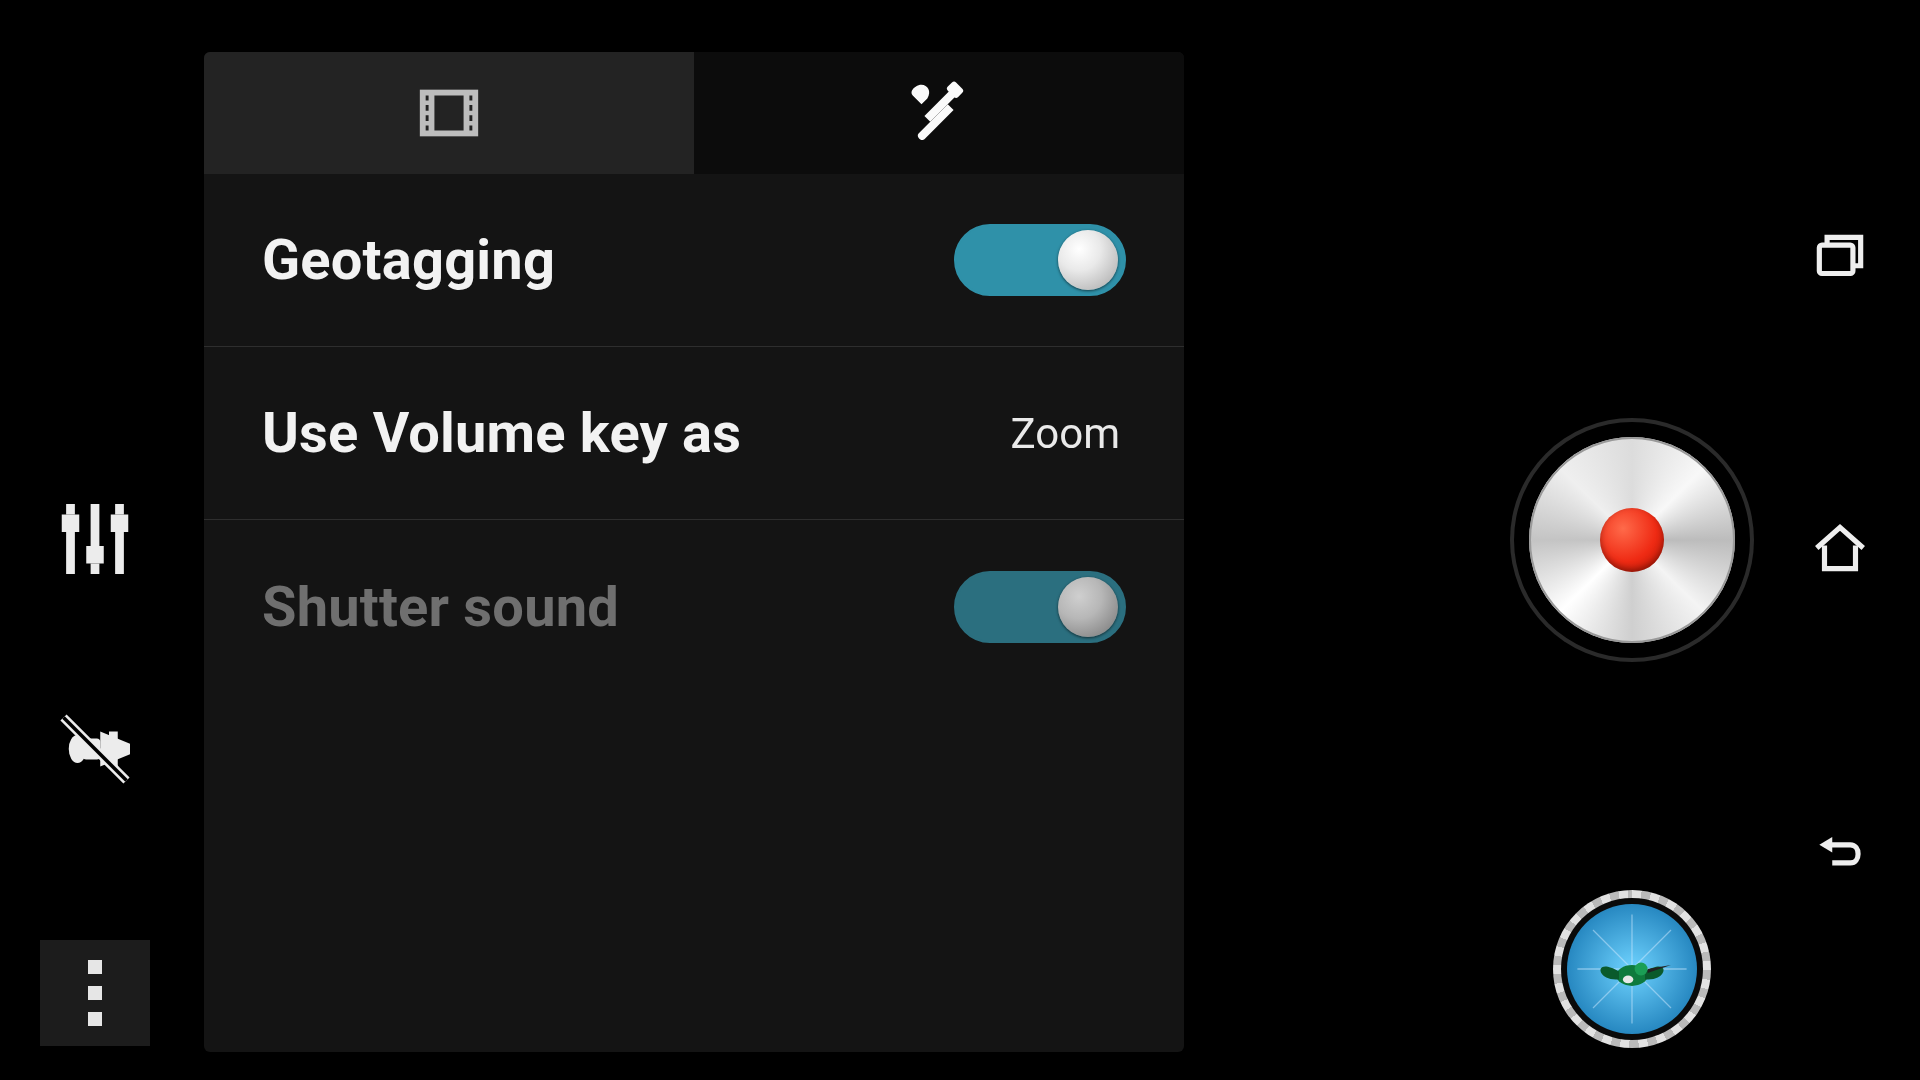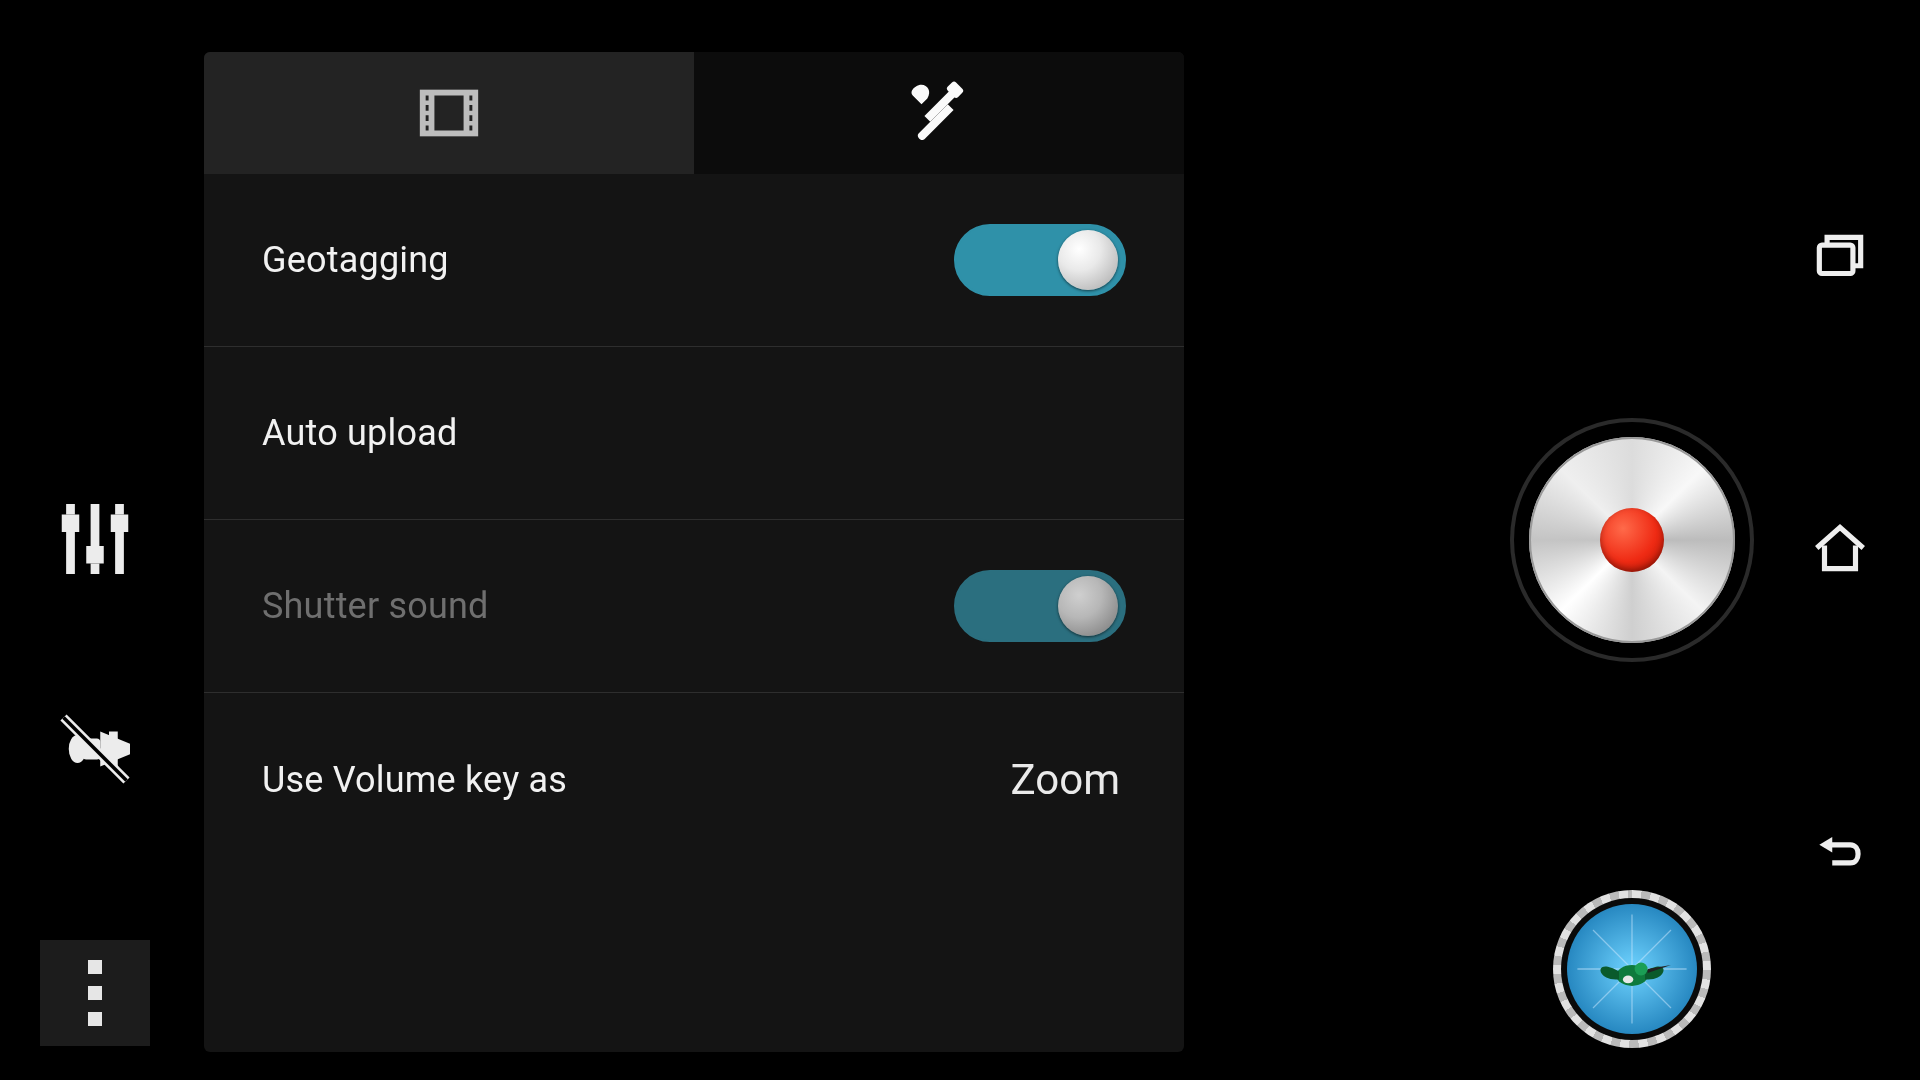--- a/index.html
+++ b/index.html
@@ -18,21 +18,21 @@
   .panel { position:absolute; left:204px; top:52px; width:980px; height:1000px; background:#141414; border-radius:6px; overflow:hidden; }
   .tabs { display:flex; height:122px; }
   .tab { flex:1; display:flex; align-items:center; justify-content:center; }
   .tab.inactive { background:#232323; }
   .tab.active   { background:#0c0c0c; }
   .tab svg { width:70px; height:70px; }
 
   .rows { }
   .row { display:flex; align-items:center; justify-content:space-between; padding:0 58px; height:173px; border-bottom:1px solid #2e2e2e; }
   .row:last-child { border-bottom:none; }
-  .row .label { font-size:36px; font-weight:400; color:#f2f2f2; letter-spacing:0.2px; }
+  .row .label { font-size:56px; font-weight:700; color:#f2f2f2; letter-spacing:0.2px; }
   .row.disabled .label { color:#6f6f6f; }
   .row .value { font-size:42px; color:#eaeaea; padding-right:6px; }
 
   
   .toggle { width:172px; height:72px; border-radius:40px; position:relative; border:2px solid #666; }
   .toggle .knob { position:absolute; top:4px; width:60px; height:60px; border-radius:50%; background:radial-gradient(circle at 35% 32%, #ffffff 0%, #e9e9e9 38%, #bdbdbd 78%, #8f8f8f 100%); box-shadow:0 1px 3px rgba(0,0,0,.6); }
   .toggle.on  { background:#2f91a9; border-color:#2f91a9; }
   .toggle.on  .knob { right:6px; }
   .toggle.off { background:#2a2a2a; }
   .toggle.off .knob { left:6px; }
@@ -131,31 +131,28 @@
     </div>
 
     <div class="rows">
       <div class="row">
         <span class="label">Geotagging</span>
         <div class="toggle on">
             <div class="knob"></div>
           </div>
       </div>
       <div class="row">
-        <span class="label">Auto upload</span>
+        <span class="label">Use Volume key as</span>
+        <span class="value">Zoom</span>
       </div>
       <div class="row disabled">
         <span class="label">Shutter sound</span>
         <div class="toggle on dim">
             <div class="knob"></div>
           </div>
-      </div>
-      <div class="row">
-        <span class="label">Use Volume key as</span>
-        <span class="value">Zoom</span>
       </div>
     </div>
   </div>
 
   <div class="shutter">
     <div class="ring">
       <div class="dot"></div>
     </div>
   </div>
 

